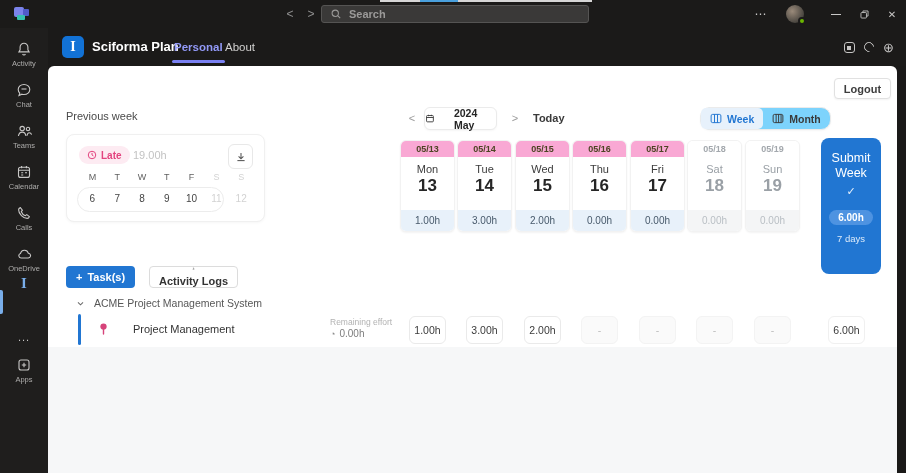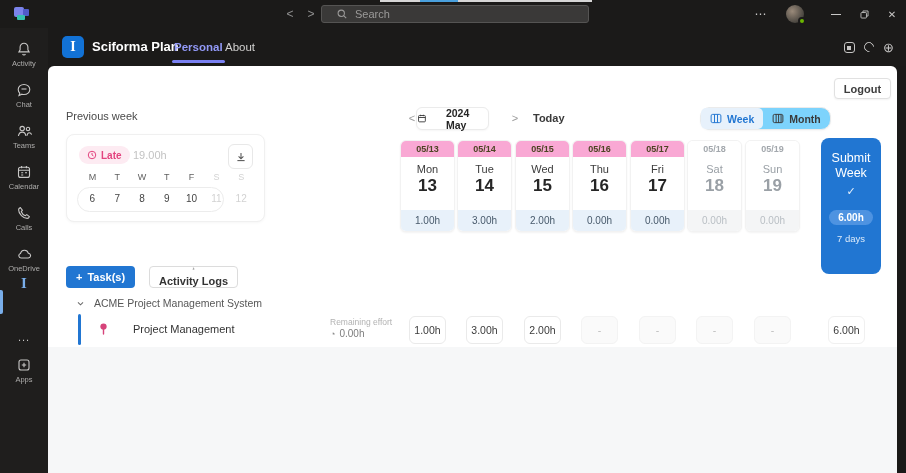--- a/index.html
+++ b/index.html
@@ -9,21 +9,21 @@
 
   
   .titlebar { position:absolute; left:0; top:0; width:906px; height:28px; background:#1b1a19; }
   .topstrip { position:absolute; left:380px; top:0; width:212px; height:2px; background:#d6d6d6; }
   .topstrip .blueseg { position:absolute; left:40px; top:0; width:38px; height:2px; background:#4aa0dd; }
   .teamslogo { position:absolute; left:11px; top:5px; width:24px; height:18px; }
   .tl-a { position:absolute; left:3px; top:2px; width:10px; height:10px; background:#7b83eb; border-radius:2px; }
   .tl-b { position:absolute; left:12px; top:4px; width:6px; height:7px; background:#505ac9; border-radius:1px; }
   .tl-c { position:absolute; left:6px; top:10px; width:8px; height:5px; background:#35c0b0; border-radius:1px; }
   .navchev { position:absolute; top:7px; color:#8f8f8f; font-size:12px; line-height:14px; width:14px; text-align:center; cursor:default; }
-  .searchbox { position:absolute; left:321px; top:5px; width:268px; height:18px; background:#3a3938; border:1px solid #555453; border-radius:3px; display:flex; align-items:center; gap:7px; padding:0 14px; color:#9b9a99; }
+  .searchbox { position:absolute; left:321px; top:5px; width:268px; height:18px; background:#3a3938; border:1px solid #555453; border-radius:3px; display:flex; align-items:center; gap:7px; padding:0 8px; color:#9b9a99;font-weight:bold; }
   .searchbox .ph { font-size:11px; color:#9b9a99; }
   .tb-right { position:absolute; right:0; top:0; height:28px; display:flex; align-items:center; }
   .tb-more { width:34px; text-align:center; color:#c9c8c7; font-size:12px; letter-spacing:1px; }
   .avatar { position:relative; width:18px; height:18px; border-radius:50%; background:radial-gradient(circle at 35% 35%, #9a8a7a, #4a4640 70%); margin:0 18px 0 8px; }
   .avatar .status { position:absolute; right:-2px; bottom:-2px; width:8px; height:8px; border-radius:50%; background:#6bb700; border:2px solid #1b1a19; }
   .winbtn { width:28px; height:28px; display:flex; align-items:center; justify-content:center; color:#c9c8c7; font-size:10px; }
   .minline { width:10px; height:1px; background:#c9c8c7; }
 
   
   .rail { position:absolute; left:0; top:28px; width:48px; height:445px; background:#1f1e1d; display:flex; flex-direction:column; align-items:stretch; padding-top:6px; }
@@ -59,21 +59,21 @@
   .latehours { position:absolute; left:66px; top:14px; font-size:11px; color:#c3c3c3; }
   .dlbtn { position:absolute; right:11px; top:9px; width:25px; height:25px; border:1px solid #e8e8e8; border-radius:6px; display:flex; align-items:center; justify-content:center; color:#555; }
   .mcrow { position:absolute; left:13px; width:174px; display:flex; }
   .mcrow span { width:24.8px; text-align:center; }
   .mc-letters { top:37px; font-size:9px; color:#5f5f5f; }
   .mc-nums { top:58px; font-size:10px; color:#444; }
   .mcrow span.dim { color:#d2d2d2; }
   .mcpill { position:absolute; left:10px; top:52px; width:147px; height:25px; border:1px solid #ececec; border-radius:13px; }
 
   .wn-chev { position:absolute; top:46px; font-size:11px; color:#9a9a9a; width:12px; text-align:center; }
-  .datebox { position:absolute; left:368px; top:41px; width:73px; height:23px; background:#fff; border:1px solid #ebebeb; border-radius:6px; display:flex; align-items:center; justify-content:center; gap:19px; font-size:10.5px; font-weight:bold; color:#262626; box-shadow:0 1px 2px rgba(0,0,0,.04); }
+  .datebox { position:absolute; left:376px; top:41px; width:73px; height:23px; background:#fff; border:1px solid #ebebeb; border-radius:6px; display:flex; align-items:center; justify-content:center; gap:19px; font-size:10.5px; font-weight:bold; color:#262626; box-shadow:0 1px 2px rgba(0,0,0,.04); }
   .today { position:absolute; left:485px; top:46px; font-size:11px; font-weight:bold; color:#3a3a3a; }
   .toggle { position:absolute; left:652px; top:41px; height:23px; background:#7dd3fc; border:1px solid #ebebeb; border-radius:10px; display:flex; box-shadow:0 1px 2px rgba(0,0,0,.04); }
   .tg-seg { display:flex; align-items:center; gap:5px; padding:0 9px; font-size:10.5px; font-weight:bold; color:#3a3a3a; border-radius:5px; }
   .tg-seg.on { background:#e7f1fb; color:#2176d2; }
 
   .daycard { position:absolute; top:74px; width:55px; height:92px; background:#fff; border:1px solid #f2f2f2; border-radius:6px; overflow:hidden; box-shadow:0 1px 2px rgba(0,0,0,.05); text-align:center; }
   .dc-head { height:16px; line-height:16px; font-size:9px; font-weight:bold; background:#f9a8d4; color:#4c4423; }
   .dc-day { margin-top:6px; font-size:11px; color:#3c3c3c; }
   .dc-num { margin-top:1px; font-size:17px; font-weight:bold; color:#262626; }
   .dc-hours { position:absolute; left:0; right:0; bottom:0; height:21px; line-height:21px; font-size:10px; background:#e8f1fa; color:#47596b; }

